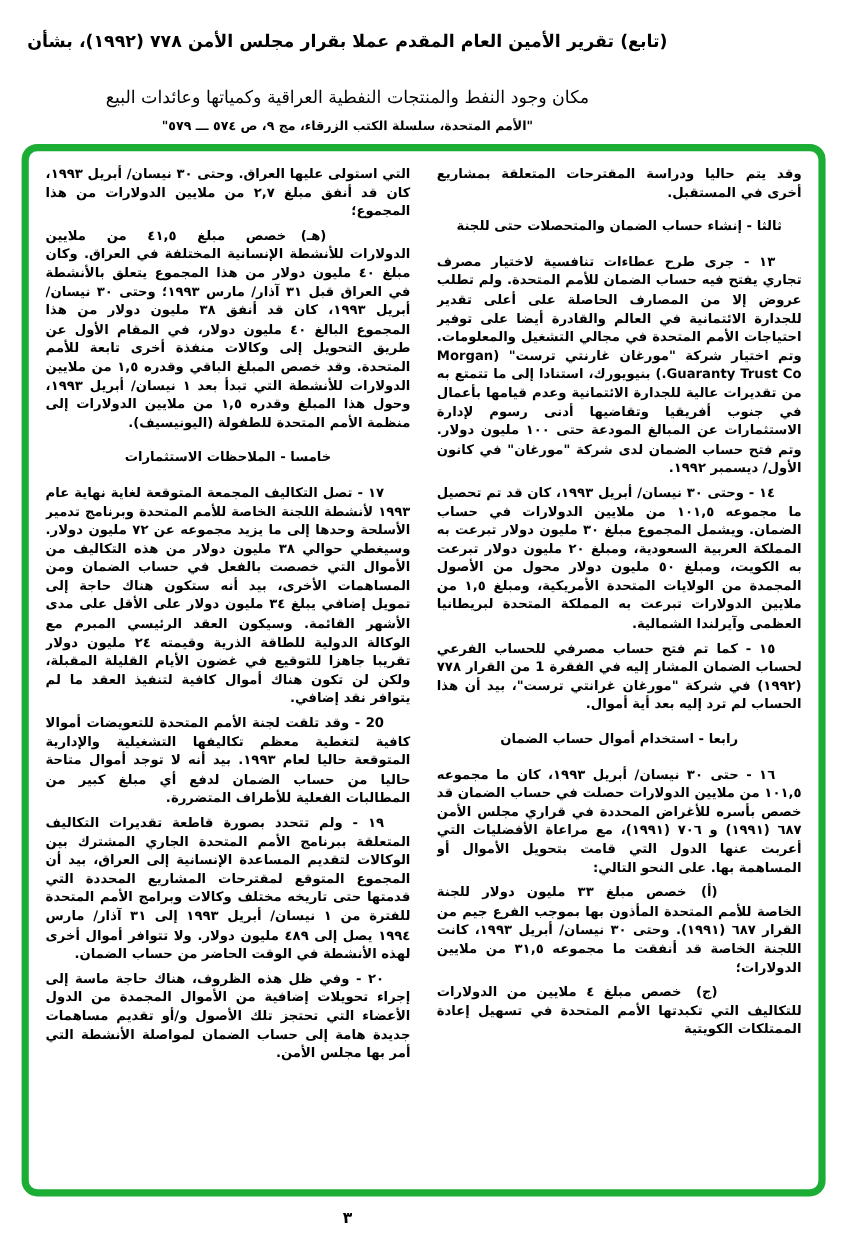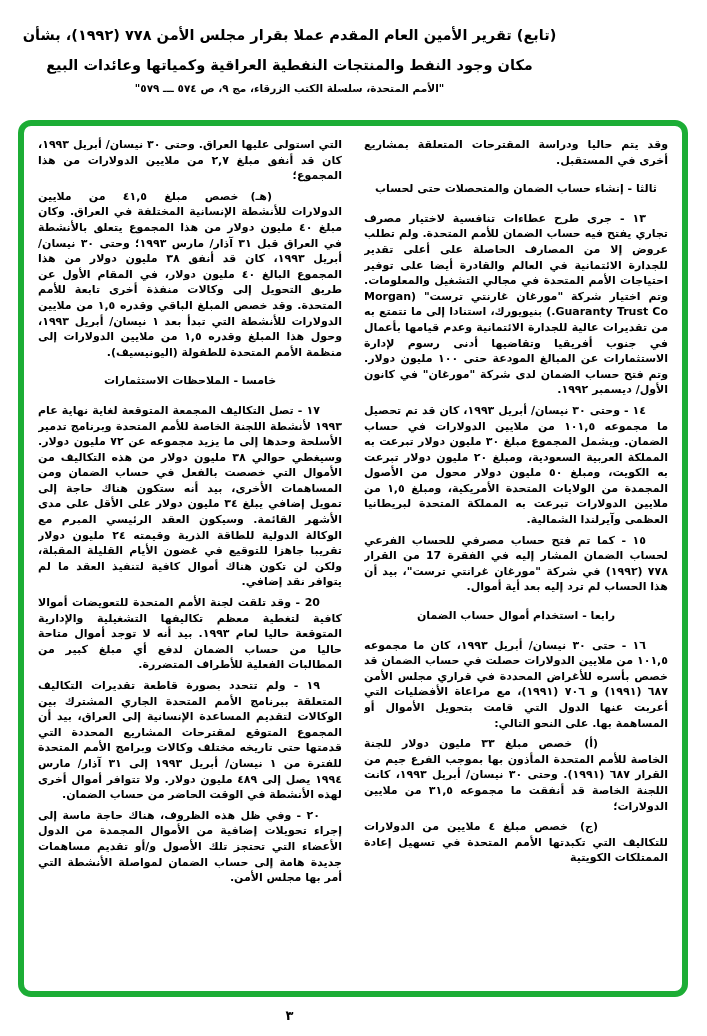--- a/index.html
+++ b/index.html
@@ -9,21 +9,21 @@
     font-family: "DejaVu Sans", sans-serif;
     color: #000000;
     position: relative;
     overflow: hidden;
   }
   .page { position: relative; width: 579px; height: 1036px; direction: rtl; }
 
   
   .doc-header { text-align: center; padding-top: 26px; direction: rtl; }
   .doc-header .h-line1 { font-size: 14.5px; font-weight: bold; line-height: 1.35; }
-  .doc-header .h-line2 { font-size: 14.5px; font-weight: bold; margin-top: 11px; }
+  .doc-header .h-line2 { font-size: 14.5px; font-weight: normal; margin-top: 28px; }
   .doc-header .h-line3 { font-size: 10.5px; font-weight: bold; margin-top: 9px; }
 
   
   .content-box {
     position: absolute;
     left: 18px; top: 120px;
     width: 670px; height: 877px;
     border: 6px solid #1cad35;
     border-radius: 13px;
     box-sizing: border-box;
@@ -74,24 +74,24 @@
   <div class="doc-header">
     <div class="h-line1">(تابع) تقرير الأمين العام المقدم عملا بقرار مجلس الأمن ٧٧٨ (١٩٩٢)، بشأن</div>
     <div class="h-line2">مكان وجود النفط والمنتجات النفطية العراقية وكمياتها وعائدات البيع</div>
     <div class="h-line3">"الأمم المتحدة، سلسلة الكتب الزرقاء، مج ٩، ص ٥٧٤ ـــ ٥٧٩"</div>
   </div>
 
   <div class="content-box" style="border-color: rgb(28, 173, 53);">
     <div class="cols">
       <div class="col">
           <div class="para">وقد يتم حاليا ودراسة المقترحات المتعلقة بمشاريع أخرى في المستقبل.</div>
-          <div class="heading">ثالثا - إنشاء حساب الضمان والمتحصلات حتى لحساب</div>
+          <div class="heading">ثالثا - إنشاء حساب الضمان والمتحصلات حتى للجنة</div>
           <div class="para indent">١٣ - جرى طرح عطاءات تنافسية لاختيار مصرف تجاري يفتح فيه حساب الضمان للأمم المتحدة. ولم تطلب عروض إلا من المصارف الحاصلة على أعلى تقدير للجدارة الائتمانية في العالم والقادرة أيضا على توفير احتياجات الأمم المتحدة في مجالي التشغيل والمعلومات. وتم اختيار شركة "مورغان غارنتي ترست" (Morgan Guaranty Trust Co.) بنيويورك، استنادا إلى ما تتمتع به من تقديرات عالية للجدارة الائتمانية وعدم قيامها بأعمال في جنوب أفريقيا وتقاضيها أدنى رسوم لإدارة الاستثمارات عن المبالغ المودعة حتى ١٠٠ مليون دولار. وتم فتح حساب الضمان لدى شركة "مورغان" في كانون الأول/ ديسمبر ١٩٩٢.</div>
           <div class="para indent">١٤ - وحتى ٣٠ نيسان/ أبريل ١٩٩٣، كان قد تم تحصيل ما مجموعه ١٠١,٥ من ملايين الدولارات في حساب الضمان. ويشمل المجموع مبلغ ٣٠ مليون دولار تبرعت به المملكة العربية السعودية، ومبلغ ٢٠ مليون دولار تبرعت به الكويت، ومبلغ ٥٠ مليون دولار محول من الأصول المجمدة من الولايات المتحدة الأمريكية، ومبلغ ١,٥ من ملايين الدولارات تبرعت به المملكة المتحدة لبريطانيا العظمى وآيرلندا الشمالية.</div>
-          <div class="para indent">١٥ - كما تم فتح حساب مصرفي للحساب الفرعي لحساب الضمان المشار إليه في الفقرة 17 من القرار ٧٧٨ (١٩٩٢) في شركة "مورغان غرانتي ترست"، بيد أن هذا الحساب لم ترد إليه بعد أية أموال.</div>
+          <div class="para indent">١٥ - كما تم فتح حساب مصرفي للحساب الفرعي لحساب الضمان المشار إليه في الفقرة 1 من القرار ٧٧٨ (١٩٩٢) في شركة "مورغان غرانتي ترست"، بيد أن هذا الحساب لم ترد إليه بعد أية أموال.</div>
           <div class="heading">رابعا - استخدام أموال حساب الضمان</div>
           <div class="para indent">١٦ - حتى ٣٠ نيسان/ أبريل ١٩٩٣، كان ما مجموعه ١٠١,٥ من ملايين الدولارات حصلت في حساب الضمان قد خصص بأسره للأغراض المحددة في قراري مجلس الأمن ٦٨٧ (١٩٩١) و ٧٠٦ (١٩٩١)، مع مراعاة الأفضليات التي أعربت عنها الدول التي قامت بتحويل الأموال أو المساهمة بها. على النحو التالي:</div>
           <div class="para item"><span class="marker">(أ)</span><span>خصص مبلغ ٣٣ مليون دولار للجنة الخاصة للأمم المتحدة المأذون بها بموجب الفرع جيم من القرار ٦٨٧ (١٩٩١). وحتى ٣٠ نيسان/ أبريل ١٩٩٣، كانت اللجنة الخاصة قد أنفقت ما مجموعه ٣١,٥ من ملايين الدولارات؛</span></div>
           <div class="para item"><span class="marker">(ج)</span><span>خصص مبلغ ٤ ملايين من الدولارات للتكاليف التي تكبدتها الأمم المتحدة في تسهيل إعادة الممتلكات الكويتية</span></div>
         </div>
       <div class="col">
           <div class="para">التي استولى عليها العراق. وحتى ٣٠ نيسان/ أبريل ١٩٩٣، كان قد أنفق مبلغ ٢,٧ من ملايين الدولارات من هذا المجموع؛</div>
           <div class="para item"><span class="marker">(هـ)</span><span>خصص مبلغ ٤١,٥ من ملايين الدولارات للأنشطة الإنسانية المختلفة في العراق. وكان مبلغ ٤٠ مليون دولار من هذا المجموع يتعلق بالأنشطة في العراق قبل ٣١ آذار/ مارس ١٩٩٣؛ وحتى ٣٠ نيسان/ أبريل ١٩٩٣، كان قد أنفق ٣٨ مليون دولار من هذا المجموع البالغ ٤٠ مليون دولار، في المقام الأول عن طريق التحويل إلى وكالات منفذة أخرى تابعة للأمم المتحدة. وقد خصص المبلغ الباقي وقدره ١,٥ من ملايين الدولارات للأنشطة التي تبدأ بعد ١ نيسان/ أبريل ١٩٩٣، وحول هذا المبلغ وقدره ١,٥ من ملايين الدولارات إلى منظمة الأمم المتحدة للطفولة (اليونيسيف).</span></div>
           <div class="heading">خامسا - الملاحظات الاستثمارات</div>
           <div class="para indent">١٧ - تصل التكاليف المجمعة المتوقعة لغاية نهاية عام ١٩٩٣ لأنشطة اللجنة الخاصة للأمم المتحدة وبرنامج تدمير الأسلحة وحدها إلى ما يزيد مجموعه عن ٧٢ مليون دولار. وسيغطي حوالي ٣٨ مليون دولار من هذه التكاليف من الأموال التي خصصت بالفعل في حساب الضمان ومن المساهمات الأخرى، بيد أنه ستكون هناك حاجة إلى تمويل إضافي يبلغ ٣٤ مليون دولار على الأقل على مدى الأشهر القائمة. وسيكون العقد الرئيسي المبرم مع الوكالة الدولية للطاقة الذرية وقيمته ٢٤ مليون دولار تقريبا جاهزا للتوقيع في غضون الأيام القليلة المقبلة، ولكن لن تكون هناك أموال كافية لتنفيذ العقد ما لم يتوافر نقد إضافي.</div>

